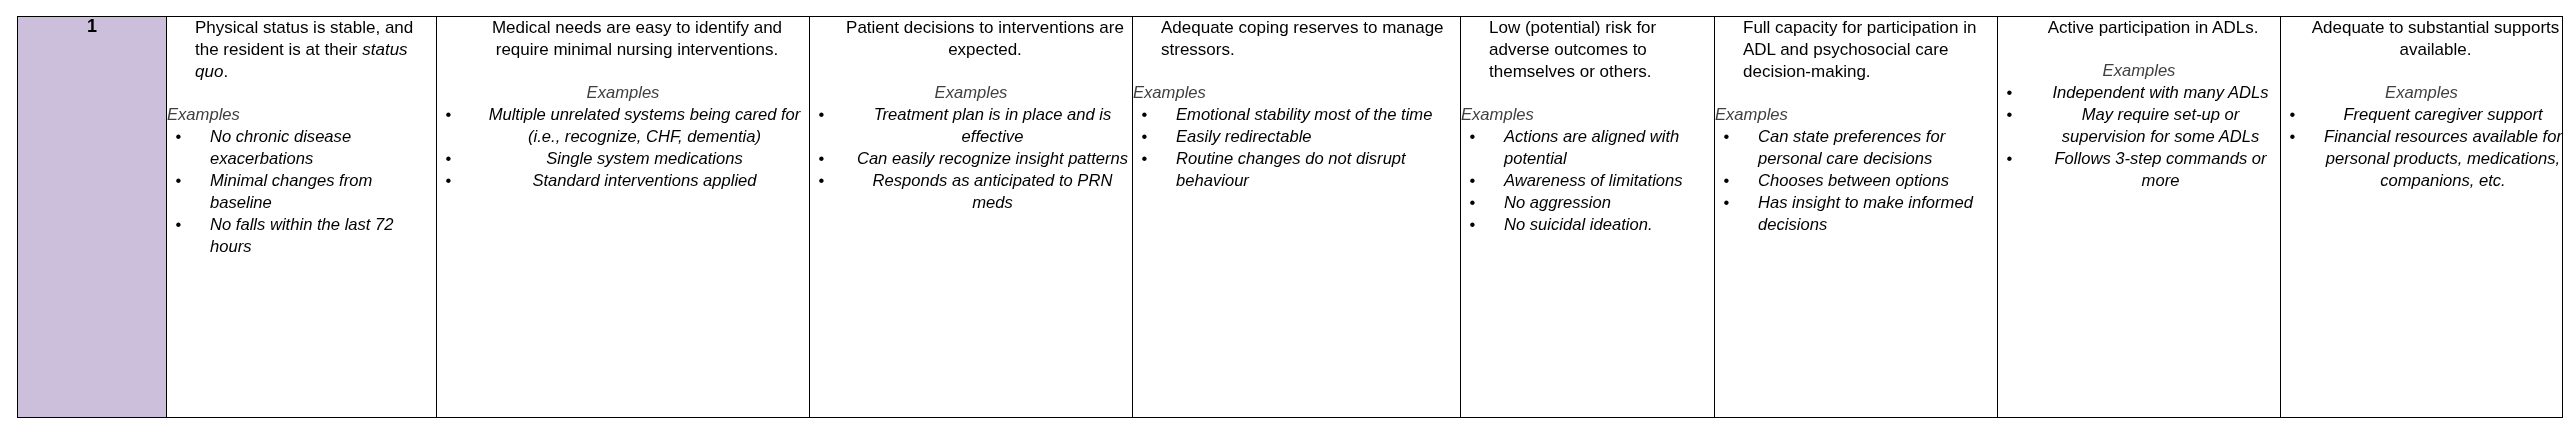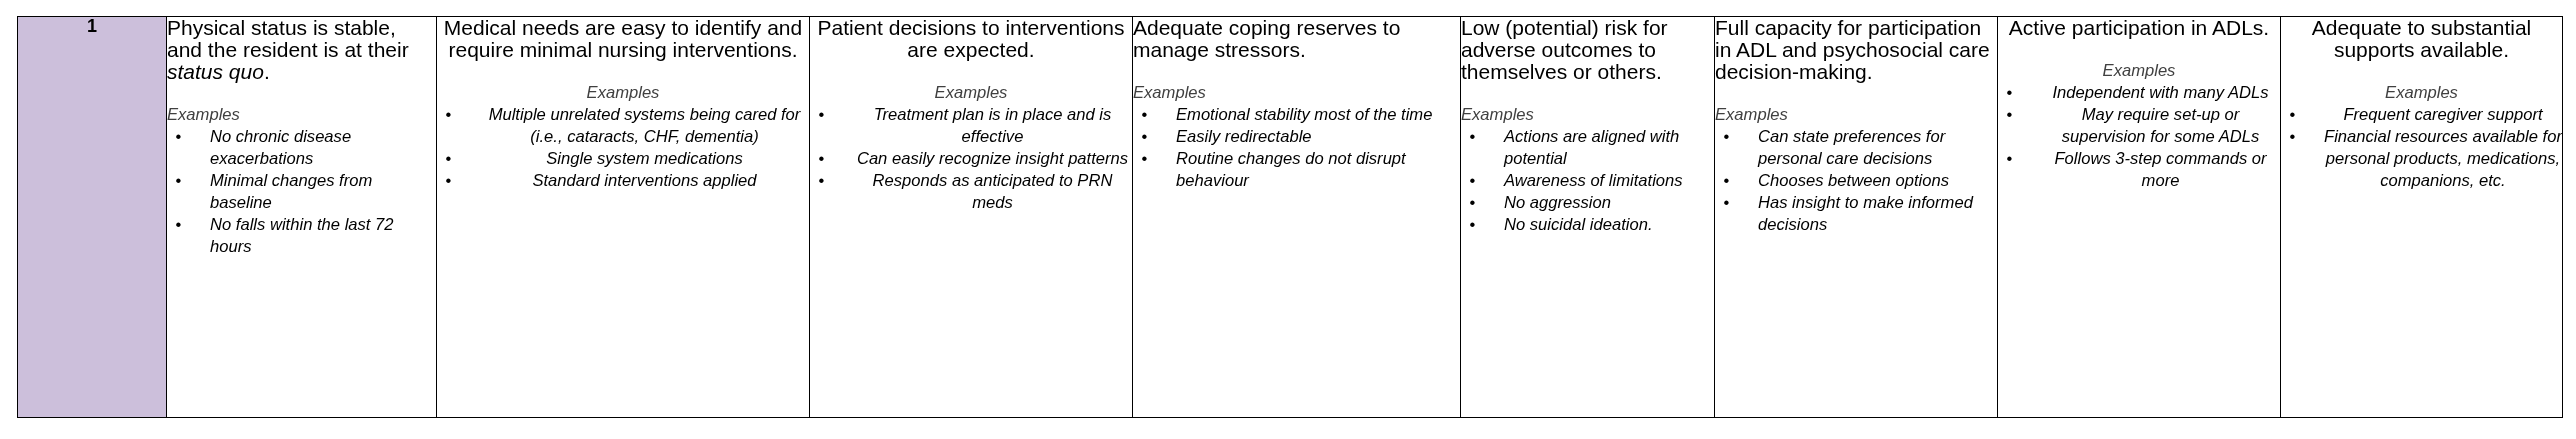--- a/index.html
+++ b/index.html
@@ -59,25 +59,26 @@
   td.content-cell {
     padding: 7.7px 9.4px 5.1px 9.4px;
   }
 
   .cell-inner {
     display: block;
   }
 
   .statement {
     font-family: "Liberation Sans", sans-serif;
-    font-size: 21px;
+    font-size: 17px;
     line-height: 22px;
     color: #000000;
     margin: 0 0 0 0;
     font-weight: normal;
+    padding-left: 28px;
   }
   .statement em {
     font-style: italic;
   }
 
   .examples-gap {
     height: 21px;
   }
 
   .examples-label {
@@ -156,21 +157,21 @@
             </ul>
           </div>
         </td>
 
         <td class="content-cell v-mid">
           <div class="cell-inner">
             <p class="statement">Medical needs are easy to identify and require minimal nursing interventions.</p>
             <div class="examples-gap"></div>
             <p class="examples-label">Examples</p>
             <ul class="examples-list">
-              <li><span class="bullet-glyph">•</span><span>Multiple unrelated systems being cared for (i.e., cataracts, CHF, dementia)</span></li>
+              <li><span class="bullet-glyph">•</span><span>Multiple unrelated systems being cared for (i.e., recognize, CHF, dementia)</span></li>
               <li><span class="bullet-glyph">•</span><span>Single system medications</span></li>
               <li><span class="bullet-glyph">•</span><span>Standard interventions applied</span></li>
             </ul>
           </div>
         </td>
 
         <td class="content-cell v-mid">
           <div class="cell-inner">
             <p class="statement">Patient decisions to interventions are expected.</p>
             <div class="examples-gap"></div>

